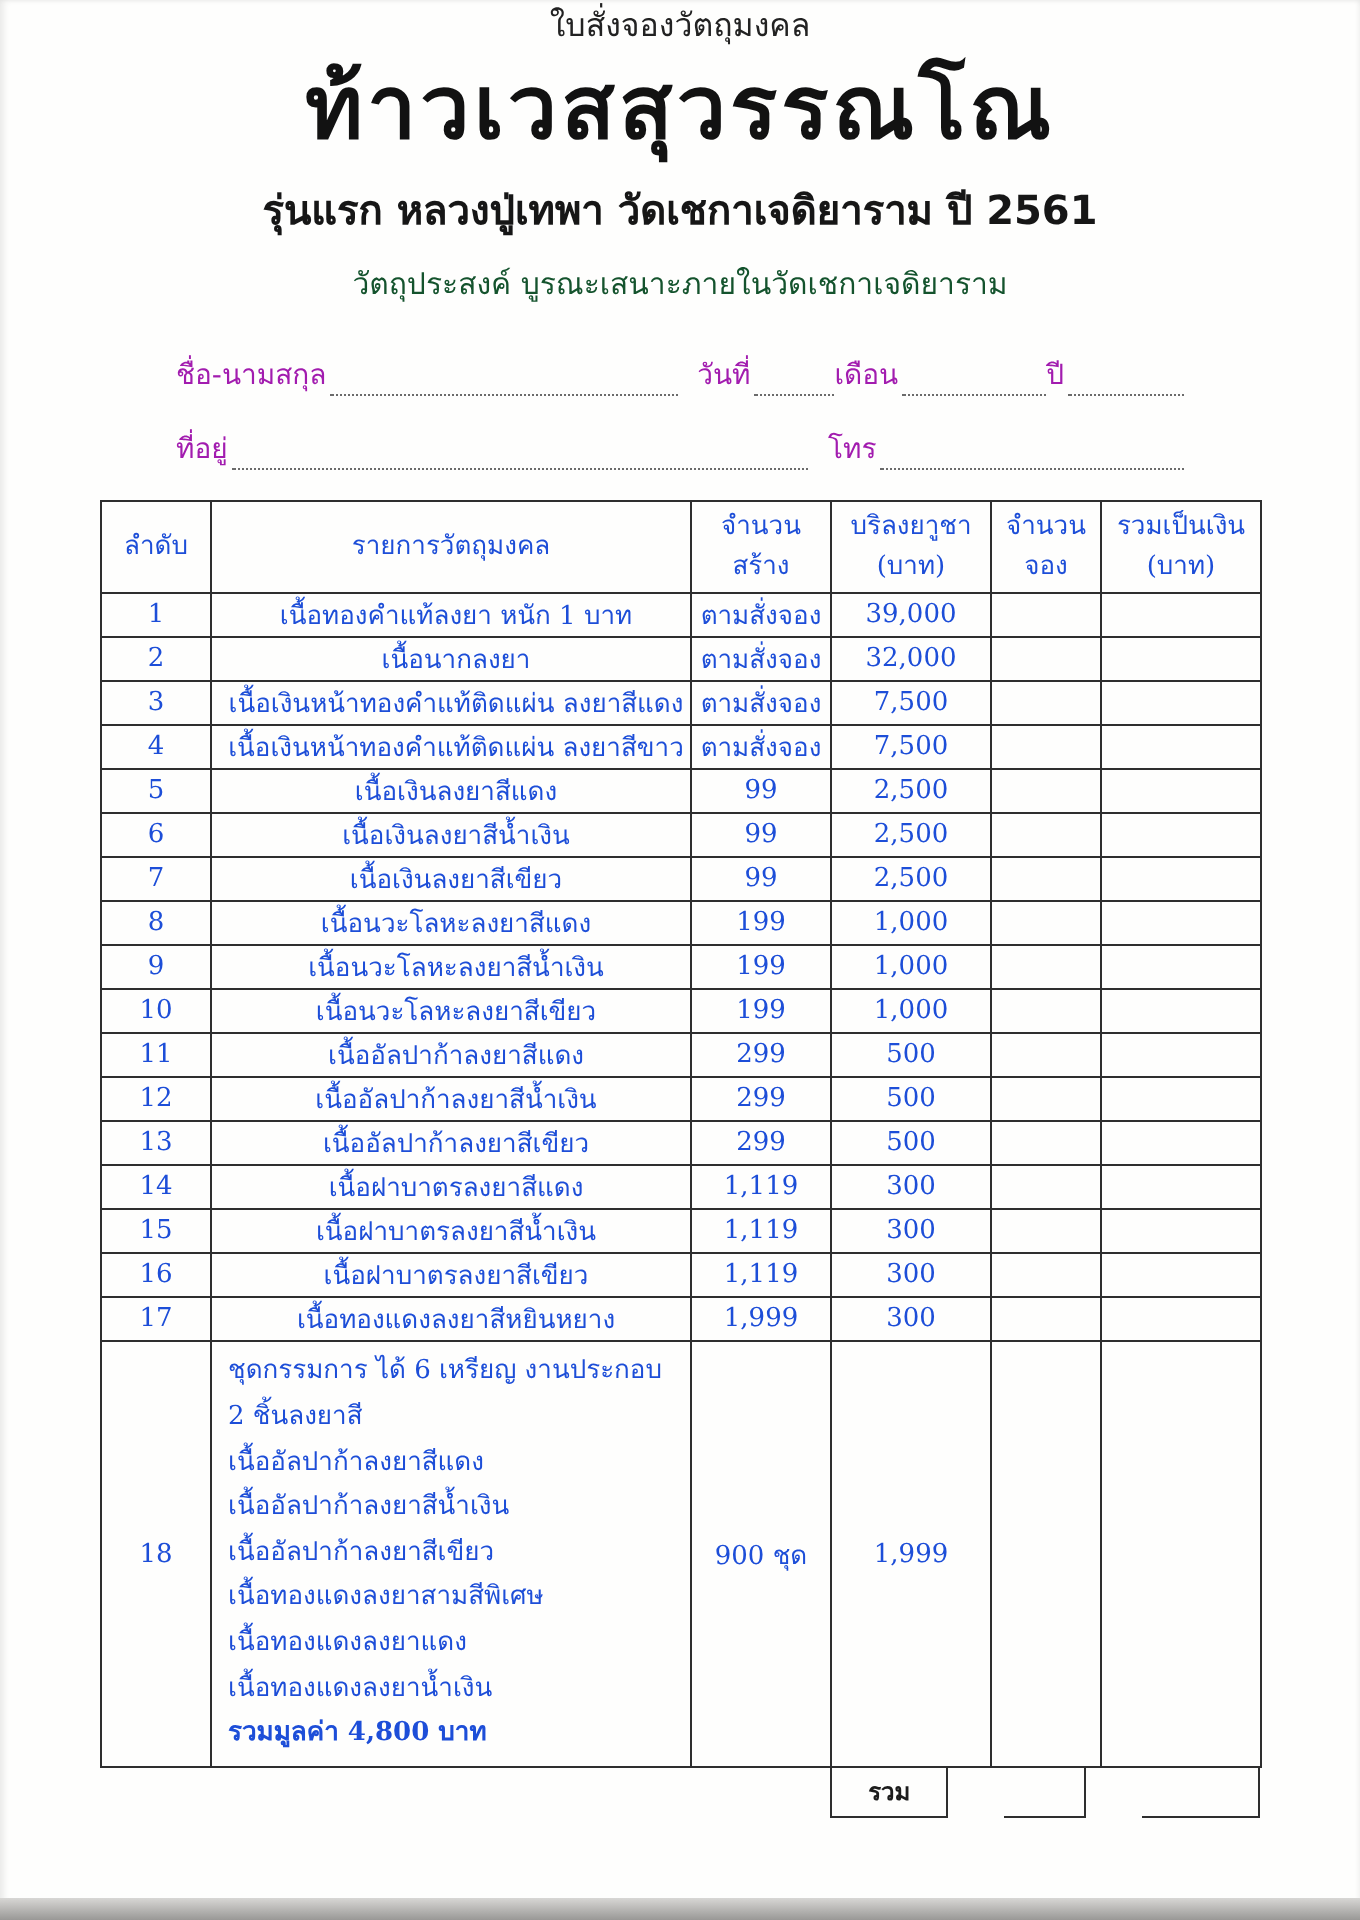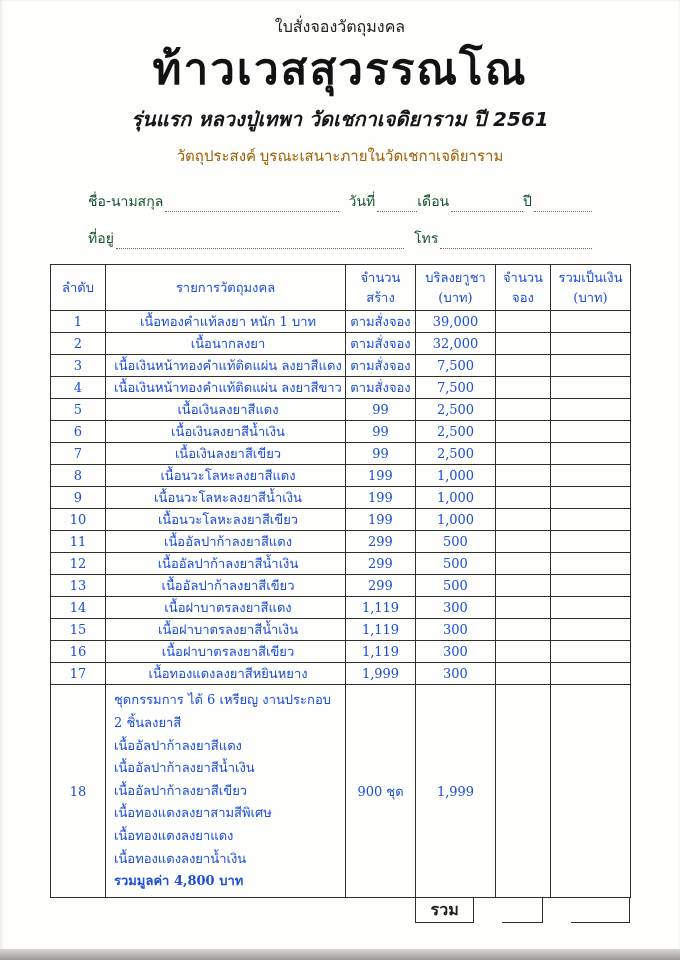--- a/index.html
+++ b/index.html
@@ -8,34 +8,34 @@
     width:680px; height:960px; position:relative;
     background:#fefefd; margin:0 auto; overflow:hidden;
     font-family:"DejaVu Sans", sans-serif; color:#1c1c1c;
     box-shadow: inset 2px 0 3px rgba(0,0,0,.08), inset -1px 0 2px rgba(0,0,0,.05);
   }
   .photo-edge-bottom {
     position:absolute; left:0; right:0; bottom:0; height:11px;
     background:linear-gradient(#d8d7d5, #999896);
   }
   
-  .header { text-align:center; padding-top:14px; }
+  .header { text-align:center; padding-top:0; }
   .form-title { font-size:16px; color:#222; }
   .main-title {
     font-family:"DejaVu Serif", serif; font-weight:700;
     font-size:44px; letter-spacing:2px; margin-top:6px; line-height:1.1;
     color:#121212;
   }
   .subtitle {
-    font-weight:700; font-style:italic; font-size:20px; margin-top:10px;
+    font-weight:700; font-size:20px; margin-top:10px;
     color:#161616;
   }
-  .purpose { font-size:15px; margin-top:9px; color:#a16207;font-family:Liberation Serif, serif; }
-  
-  .fillform { margin:22px 88px 0 88px; font-size:14px; color:#14532d; }
+  .purpose { font-size:15px; margin-top:9px; color:#14532d; }
+  
+  .fillform { margin:22px 88px 0 88px; font-size:14px; color:#a21caf; }
   .fillrow { display:flex; align-items:flex-end; margin-bottom:15px; }
   .fillrow .lbl { white-space:nowrap; padding-right:2px; }
   .dots { flex:1 1 auto; border-bottom:1.5px dotted #6b6b6b; height:15px; min-width:20px; }
   .dots.w-sm { flex:0 0 40px; }
   .dots.w-md { flex:0 0 72px; }
   .dots.w-lg { flex:0 0 58px; }
   .dots.half { flex:1.9 1 auto; }
   .gap { flex:0 0 10px; }
   
   .order-table {
@@ -45,21 +45,21 @@
   }
   .order-table th, .order-table td { border:1px solid #2e2e2e; }
   .order-table thead th { font-weight:400; text-align:center; height:46px; line-height:1.55; }
   .order-table tbody td { height:21.6px; text-align:center; padding:0 3px; }
   .order-table tbody td.item { text-align:center; padding-left:8px; }
   .set-cell { vertical-align:middle; }
   .set-cell .line { line-height:22.6px; text-align:left; }
   .set-cell .line.bold { font-weight:700; }
   td.set-item { padding:4px 4px 4px 8px !important; height:auto; }
   
-  .total-row { display:flex; width:215px; margin-left:415px; font-family:Liberation Mono, monospace; font-size:16px;gap:28px; }
+  .total-row { display:flex; width:215px; margin-left:415px; font-family:Liberation Mono, monospace; font-size:12px;gap:28px; }
   .total-row .cell {
     height:25px; border:1px solid #2e2e2e; border-top:none;
     display:flex; align-items:center; justify-content:center; font-weight:700;
   }
   .total-row .c1 { width:80px; }
   .total-row .c2 { width:55px; border-left:none; }
   .total-row .c3 { width:80px; border-left:none; }
 </style>
 </head>
 <body>

